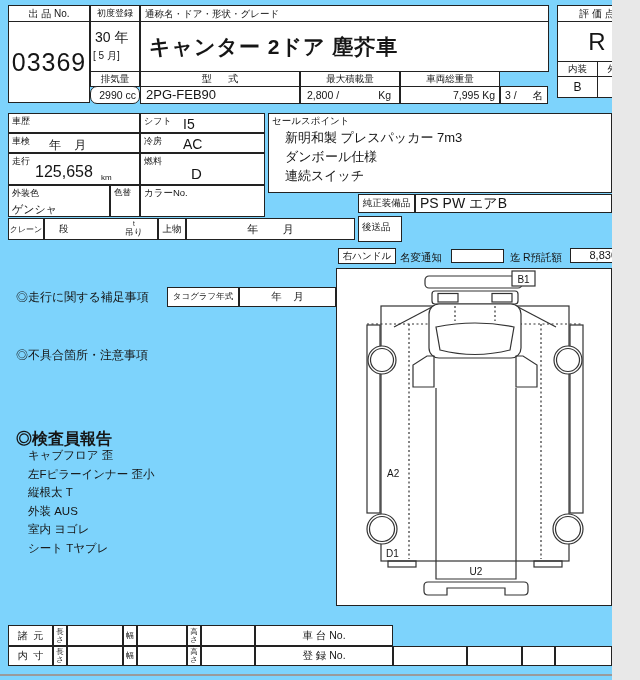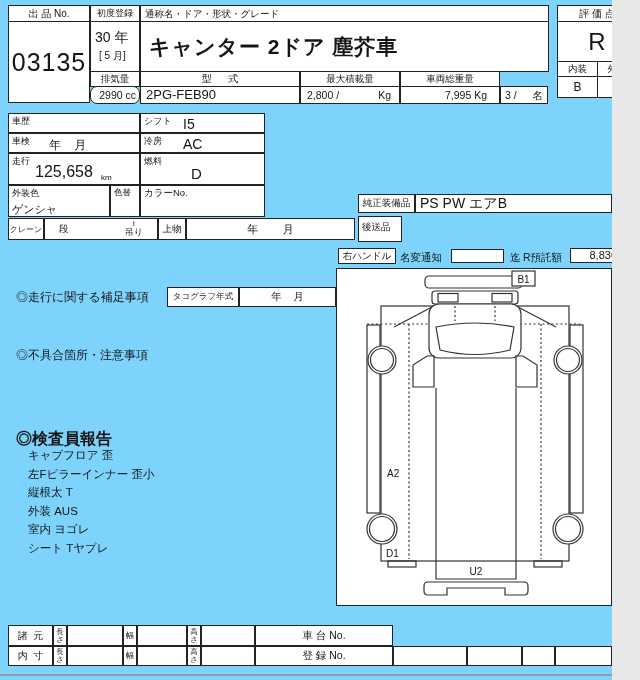--- a/index.html
+++ b/index.html
@@ -12,45 +12,45 @@
   .lab{position:absolute;top:1px;left:3px;font-size:9px;white-space:pre;}
   .vcell{font-size:7.5px;line-height:8px;display:flex;align-items:center;justify-content:center;text-align:center;}
   svg{display:block;}
 </style>
 </head>
 <body>
 
 <div id="sheet">
 
   <div class="bx c" style="left:8px;top:5px;width:82px;height:17px;font-size:10px;">出 品 No.</div>
-  <div class="bx c" style="left:8px;top:21px;width:82px;height:82px;font-size:25px;letter-spacing:1px;">03135</div>
+  <div class="bx c" style="left:8px;top:21px;width:82px;height:82px;font-size:25px;letter-spacing:1px;">03369</div>
 
   <div class="bx c" style="left:90px;top:5px;width:50px;height:17px;font-size:9px;">初度登録</div>
   <div class="bx" style="left:90px;top:21px;width:50px;height:51px;">
     <div style="font-size:14px;padding:7px 0 0 4px;">30 年</div>
-    <div style="font-size:10px;padding:2px 0 0 8px;">[ 5 月]</div>
+    <div style="font-size:10px;padding:2px 0 0 2px;">[ 5 月]</div>
   </div>
 
   <div class="bx" style="left:140px;top:5px;width:409px;height:17px;font-size:9.5px;line-height:15px;padding-left:4px;">通称名・ドア・形状・グレード</div>
   <div class="bx" style="left:140px;top:21px;width:409px;height:51px;font-size:21px;font-weight:bold;line-height:49px;padding-left:8px;letter-spacing:1px;">キャンター 2ドア 塵芥車</div>
 
   <div class="bx c" style="left:90px;top:71px;width:50px;height:16px;font-size:9.5px;">排気量</div>
   <div class="bx" style="left:90px;top:86px;width:50px;height:18px;font-size:10.5px;text-align:right;line-height:16px;padding-right:3px;border-radius:7px;">2990 cc</div>
 
   <div class="bx c" style="left:140px;top:71px;width:160px;height:16px;font-size:10px;white-space:pre;">型      式</div>
   <div class="bx" style="left:140px;top:86px;width:160px;height:18px;font-size:13px;line-height:16px;padding-left:5px;">2PG-FEB90</div>
 
   <div class="bx c" style="left:300px;top:71px;width:100px;height:16px;font-size:9.5px;">最大積載量</div>
   <div class="bx" style="left:300px;top:86px;width:100px;height:18px;font-size:10.5px;line-height:16px;display:flex;justify-content:space-between;padding:0 8px 0 6px;">
     <span>2,800 /</span>
     <span>Kg</span>
   </div>
 
   <div class="bx c" style="left:400px;top:71px;width:100px;height:16px;font-size:9.5px;">車両総重量</div>
-  <div class="bx" style="left:400px;top:86px;width:100px;height:18px;font-size:10.5px;text-align:right;line-height:16px;padding-right:12px;">7,995 Kg</div>
+  <div class="bx" style="left:400px;top:86px;width:100px;height:18px;font-size:10.5px;text-align:right;line-height:16px;padding-right:4px;">7,995 Kg</div>
 
   <div class="bx c" style="left:500px;top:71px;width:48px;height:16px;font-size:9px;margin-top:16px;">乗車定員</div>
   <div class="bx" style="left:500px;top:86px;width:48px;height:18px;font-size:10.5px;line-height:16px;display:flex;justify-content:space-between;padding:0 4px;">
     <span>3 /</span>
     <span>名</span>
   </div>
 
   <div class="bx c" style="left:557px;top:5px;width:80px;height:17px;font-size:10px;">評 価 点</div>
   <div class="bx c" style="left:557px;top:21px;width:80px;height:41px;font-size:24px;">R</div>
   <div class="bx c" style="left:557px;top:61px;width:41px;height:16px;font-size:9.5px;">内装</div>
@@ -100,20 +100,28 @@
   <div class="bx" style="left:44px;top:218px;width:114px;height:22px;display:flex;align-items:center;justify-content:space-between;padding:0 14px;">
     <span style="font-size:9.5px;">段</span>
     <span style="display:flex;flex-direction:column;align-items:center;line-height:1;">
       <span style="font-size:6.5px;">t</span>
       <span style="font-size:9px;">吊り</span>
     </span>
   </div>
   <div class="bx c" style="left:158px;top:218px;width:28px;height:22px;font-size:9.5px;">上物</div>
   <div class="bx c" style="left:186px;top:218px;width:169px;height:22px;font-size:11px;white-space:pre;">年        月</div>
 
+  <div class="bx" style="left:268px;top:113px;width:344px;height:80px;">
+    <span class="lab" style="font-size:9.5px;">セールスポイント</span>
+    <div style="position:absolute;left:16px;top:14px;font-size:13px;line-height:19px;">
+      <div>新明和製 プレスパッカー 7m3</div>
+      <div>ダンボール仕様</div>
+      <div>連続スイッチ</div>
+    </div>
+  </div>
 
   <div class="bx c" style="left:358px;top:194px;width:57px;height:19px;font-size:9.5px;">純正装備品</div>
   <div class="bx" style="left:415px;top:194px;width:197px;height:19px;font-size:14px;line-height:17px;padding-left:4px;">PS PW エアB</div>
 
   <div class="bx" style="left:358px;top:216px;width:44px;height:26px;">
     <span class="lab" style="font-size:9.5px;top:4px;">後送品</span>
   </div>
 
   <div class="bx c" style="left:338px;top:248px;width:58px;height:16px;font-size:9.5px;">右ハンドル</div>
   <span class="t" style="left:400px;top:251px;font-size:10.5px;">名変通知</span>

